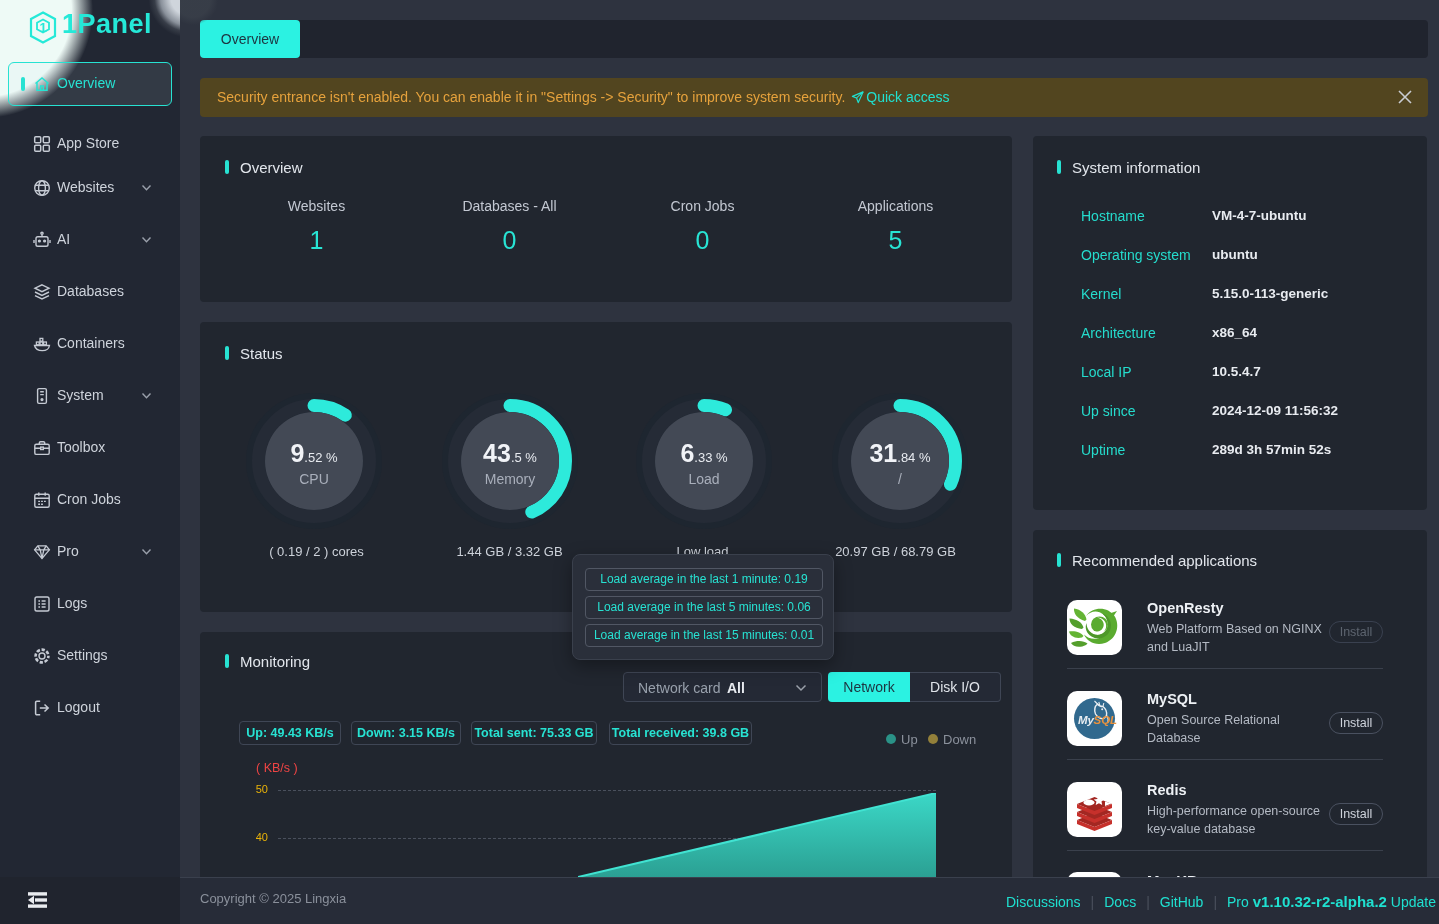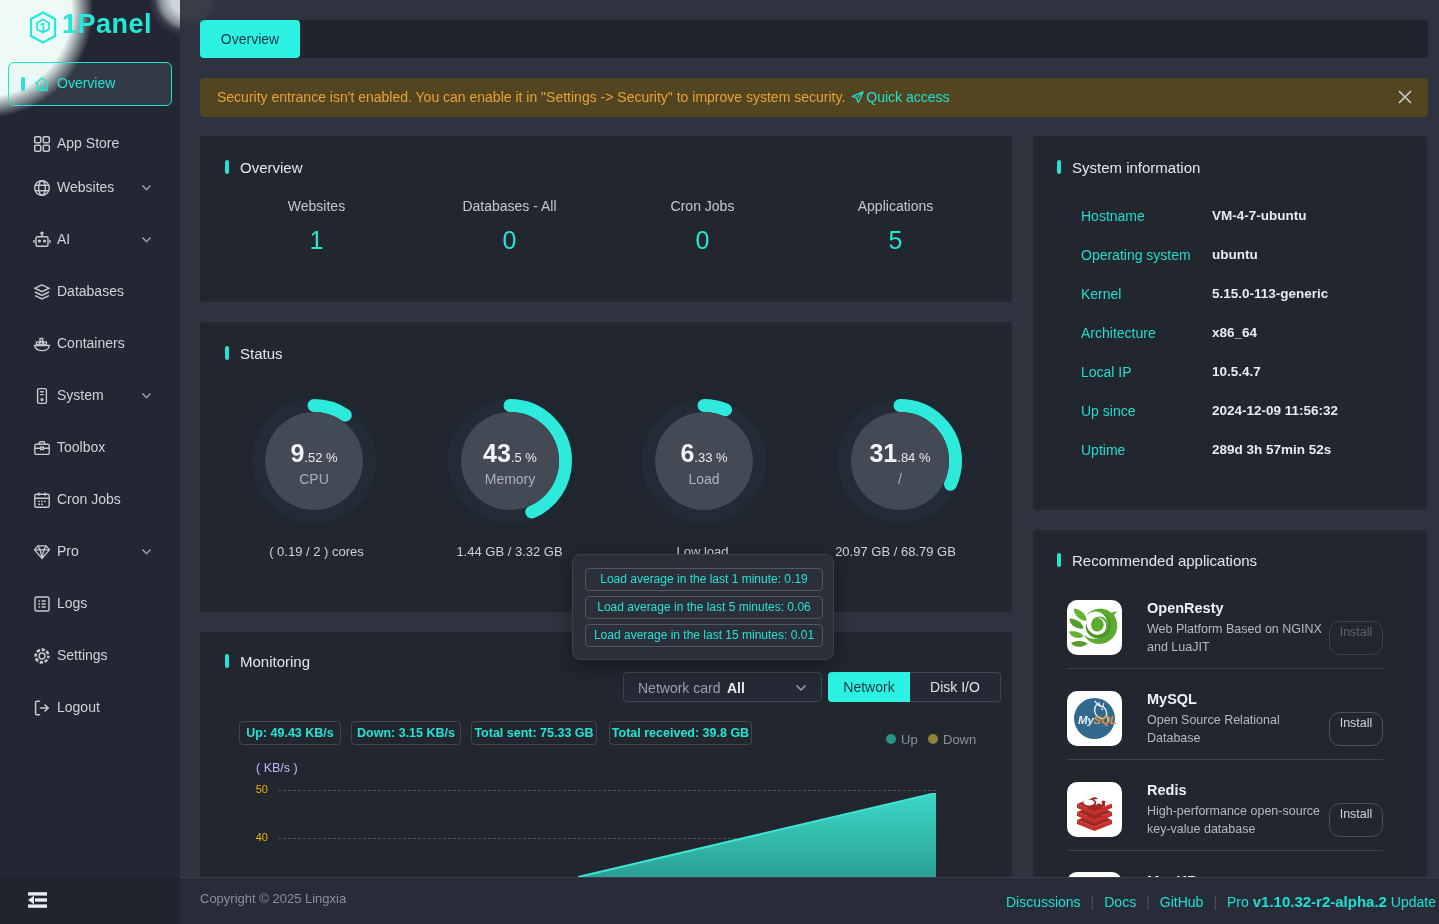--- a/index.html
+++ b/index.html
@@ -45,21 +45,21 @@
 .legend{position:absolute;font-size:13px;color:#8b919c}
 .grid{position:absolute;border-top:1px dashed #4a505d;height:0}
 .ylab{position:absolute;font-size:11px;color:#eab308;text-align:right;width:24px}
 .srow{position:absolute;left:48px;font-size:14px}
 .srow .k{position:absolute;left:0;color:#25dccd;width:130px}
 .srow .v{position:absolute;left:131px;color:#e8ebf0;font-size:13.5px;width:230px;font-weight:bold}
 .app{position:absolute;left:34px;width:326px}
 .appic{position:absolute;left:0;top:0;width:55px;height:55px;background:#fff;border-radius:10px}
 .appt{position:absolute;left:80px;top:0px;font-size:14.5px;font-weight:bold;color:#eef1f5}
 .appd{position:absolute;left:80px;top:20px;font-size:12.5px;color:#b4bac4;line-height:18px;width:180px}
-.inst{position:absolute;left:262px;top:21px;width:54px;height:34px;border:1px solid #4a5160;border-radius:11px;color:#ced3db;font-size:12.5px;text-align:center;line-height:20px}
+.inst{position:absolute;left:262px;top:21px;width:54px;height:22px;border:1px solid #4a5160;border-radius:11px;color:#ced3db;font-size:12.5px;text-align:center;line-height:20px}
 .divider{position:absolute;left:34px;width:316px;border-top:1px solid #3a404c}
 </style></head>
 <body>
 
 <div id="sidebar" class="a">
   <div class="blob1 a"></div>
   <div class="blob2 a"></div>
   <svg class="a" style="left:29px;top:11px;width:28px;height:33px" viewBox="0 0 28 33" fill="none">
     <path d="M14 1.5 L26 8 V25 L14 31.5 L2 25 V8 Z" stroke="#25e9d8" stroke-width="2.2"></path>
     <path d="M14 8.5 L20 11.8 V18.2 L14 21.5 L8 18.2 V11.8 Z" stroke="#25e9d8" stroke-width="1.8"></path>
@@ -269,21 +269,21 @@
       </svg>
     </div>
   <div class="segA">Network</div>
   <div class="segB">Disk I/O</div>
   <div class="badge" style="left:39px;width:102px">Up: 49.43 KB/s</div>
   <div class="badge" style="left:151px;width:110px">Down: 3.15 KB/s</div>
   <div class="badge" style="left:271px;width:126px">Total sent: 75.33 GB</div>
   <div class="badge" style="left:409px;width:143px">Total received: 39.8 GB</div>
   <div class="legend" style="left:686px;top:100px"><span style="display:inline-block;width:10px;height:10px;border-radius:50%;background:#2a9287;margin-right:5px"></span>Up</div>
   <div class="legend" style="left:728px;top:100px"><span style="display:inline-block;width:10px;height:10px;border-radius:50%;background:#93803a;margin-right:5px"></span>Down</div>
-  <div style="position:absolute;left:56px;top:129px;font-size:12.5px;color:#c4b5fd">( KB/s )</div>
+  <div style="position:absolute;left:56px;top:129px;font-size:12.5px;color:#ef4444">( KB/s )</div>
   <div class="ylab" style="left:44px;top:151px">50</div>
   <div class="grid" style="left:78px;top:158px;width:658px"></div>
   <div class="ylab" style="left:44px;top:199px">40</div>
   <div class="grid" style="left:78px;top:206px;width:658px"></div>
   <svg style="position:absolute;left:378px;top:161px" width="358" height="84" viewBox="0 0 358 84">
     <defs>
         <linearGradient id="ag" x1="0" y1="0" x2="0" y2="1">
       <stop offset="0" stop-color="#3bd8c7"></stop>
           <stop offset="1" stop-color="#2ba093"></stop>
     </linearGradient>

